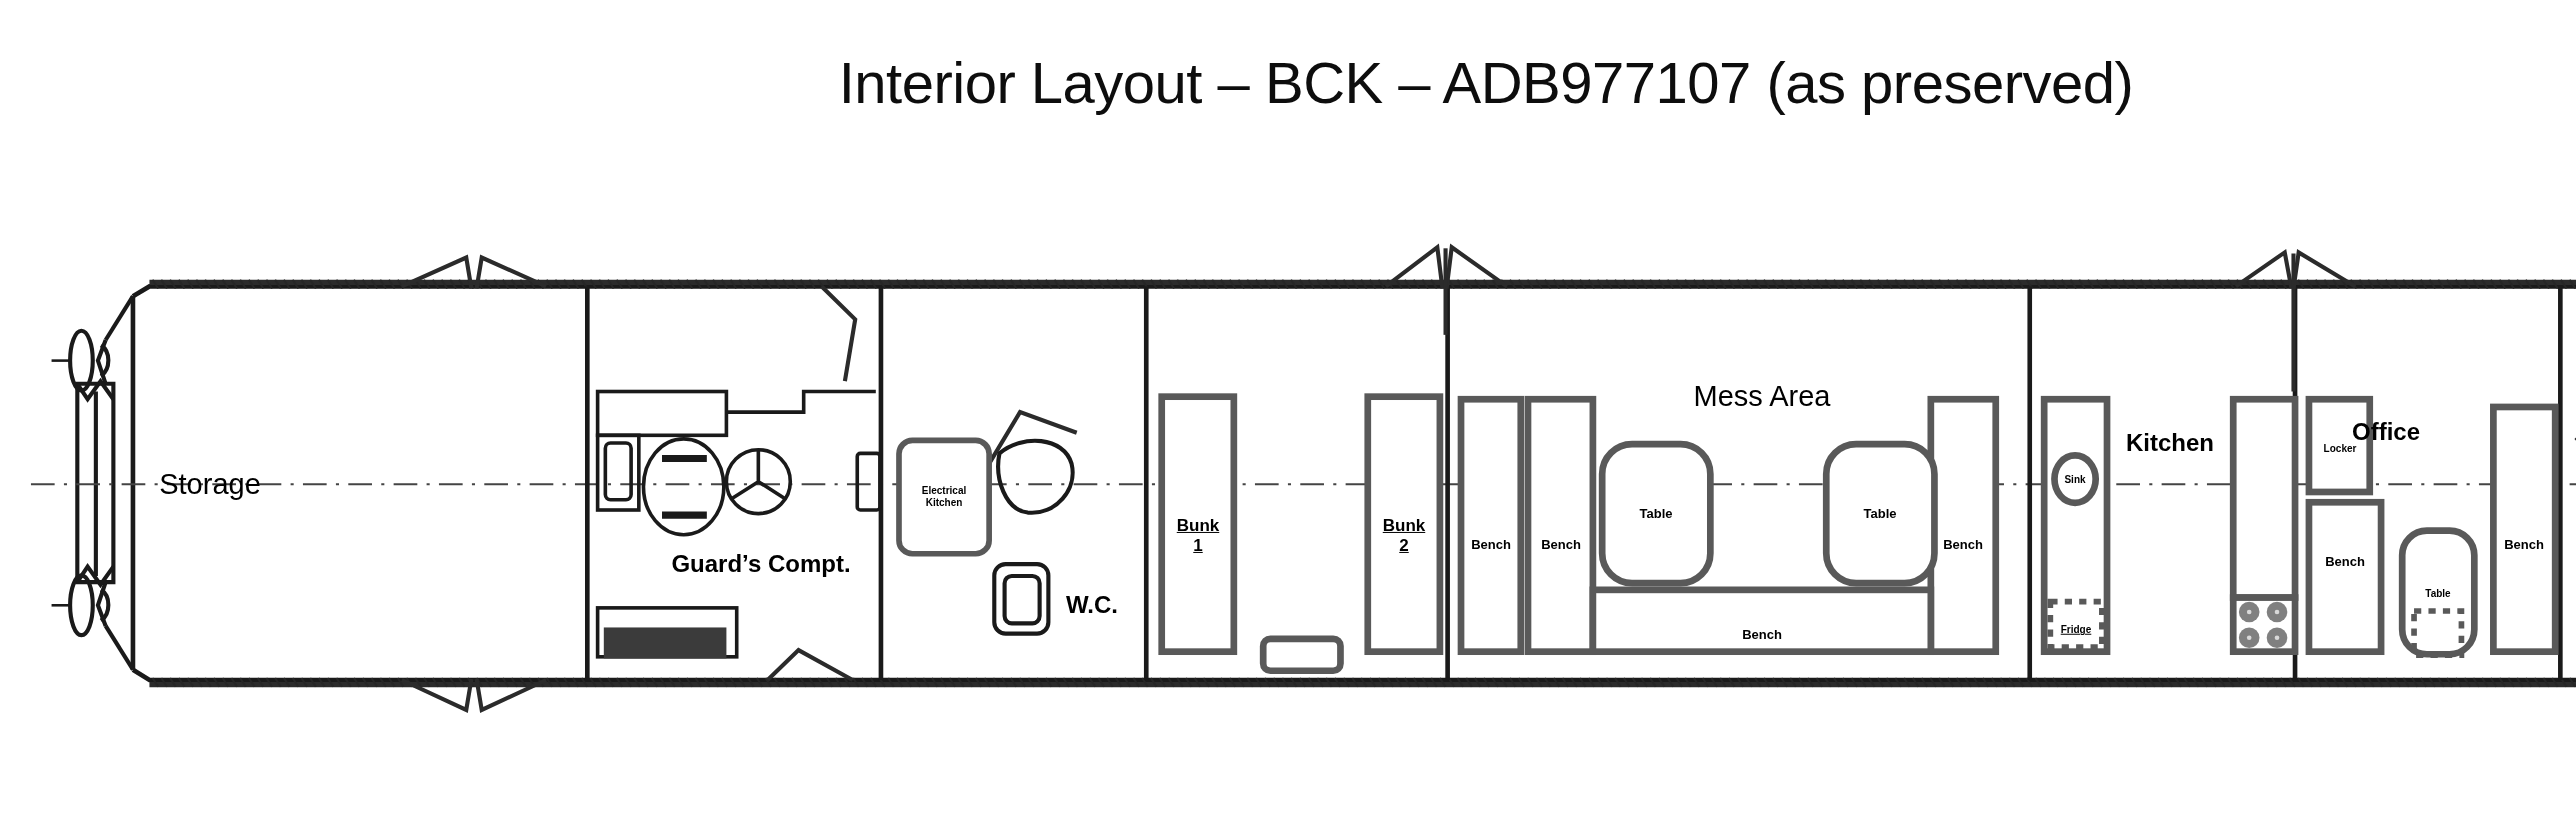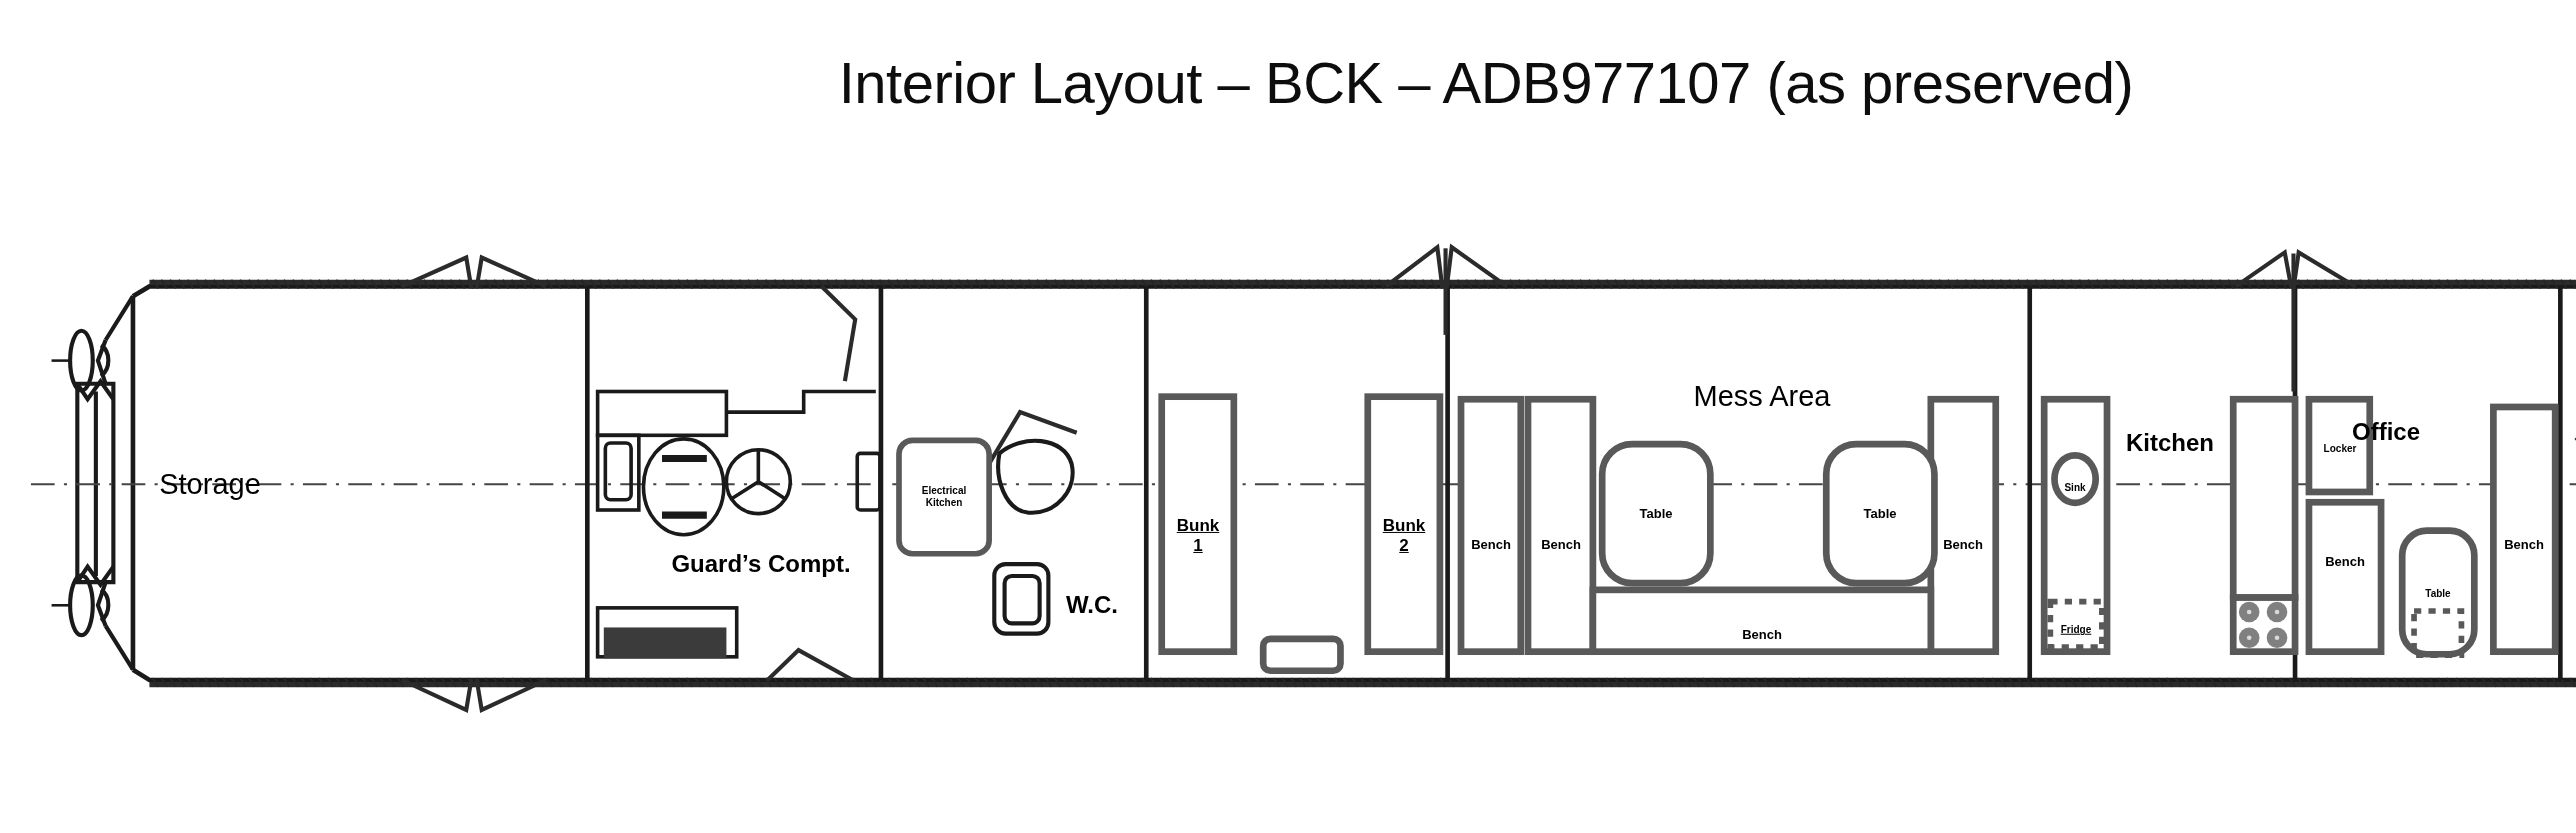--- a/index.html
+++ b/index.html
@@ -844,21 +844,21 @@
 <div class="lbl xs" style="left:1491px; top:545px;">Bench</div>
 
 <div class="lbl big" style="left:1762px; top:396px;">Mess Area</div>
 <div class="lbl xs" style="left:1561px; top:545px;">Bench</div>
 <div class="lbl xs" style="left:1963px; top:545px;">Bench</div>
 <div class="lbl xs" style="left:1762px; top:635px;">Bench</div>
 <div class="lbl xs" style="left:1656px; top:514px;">Table</div>
 <div class="lbl xs" style="left:1880px; top:514px;">Table</div>
 
 <div class="lbl mid" style="left:2170px; top:443px;">Kitchen</div>
-<div class="lbl xxs" style="left:2075px; top:480px;margin-top:8px;">Sink</div>
+<div class="lbl xxs" style="left:2075px; top:480px;">Sink</div>
 <div class="lbl xxs" style="left:2076px; top:630px;text-decoration:underline;">Fridge</div>
 
 <div class="lbl mid" style="left:2386px; top:432px;">Office</div>
 <div class="lbl xxs" style="left:2340px; top:449px;">Locker</div>
 <div class="lbl xs" style="left:2345px; top:562px;">Bench</div>
 <div class="lbl xs" style="left:2524px; top:545px;">Bench</div>
 <div class="lbl xxs" style="left:2438px; top:594px;">Table</div>
 
 
 </body></html>

